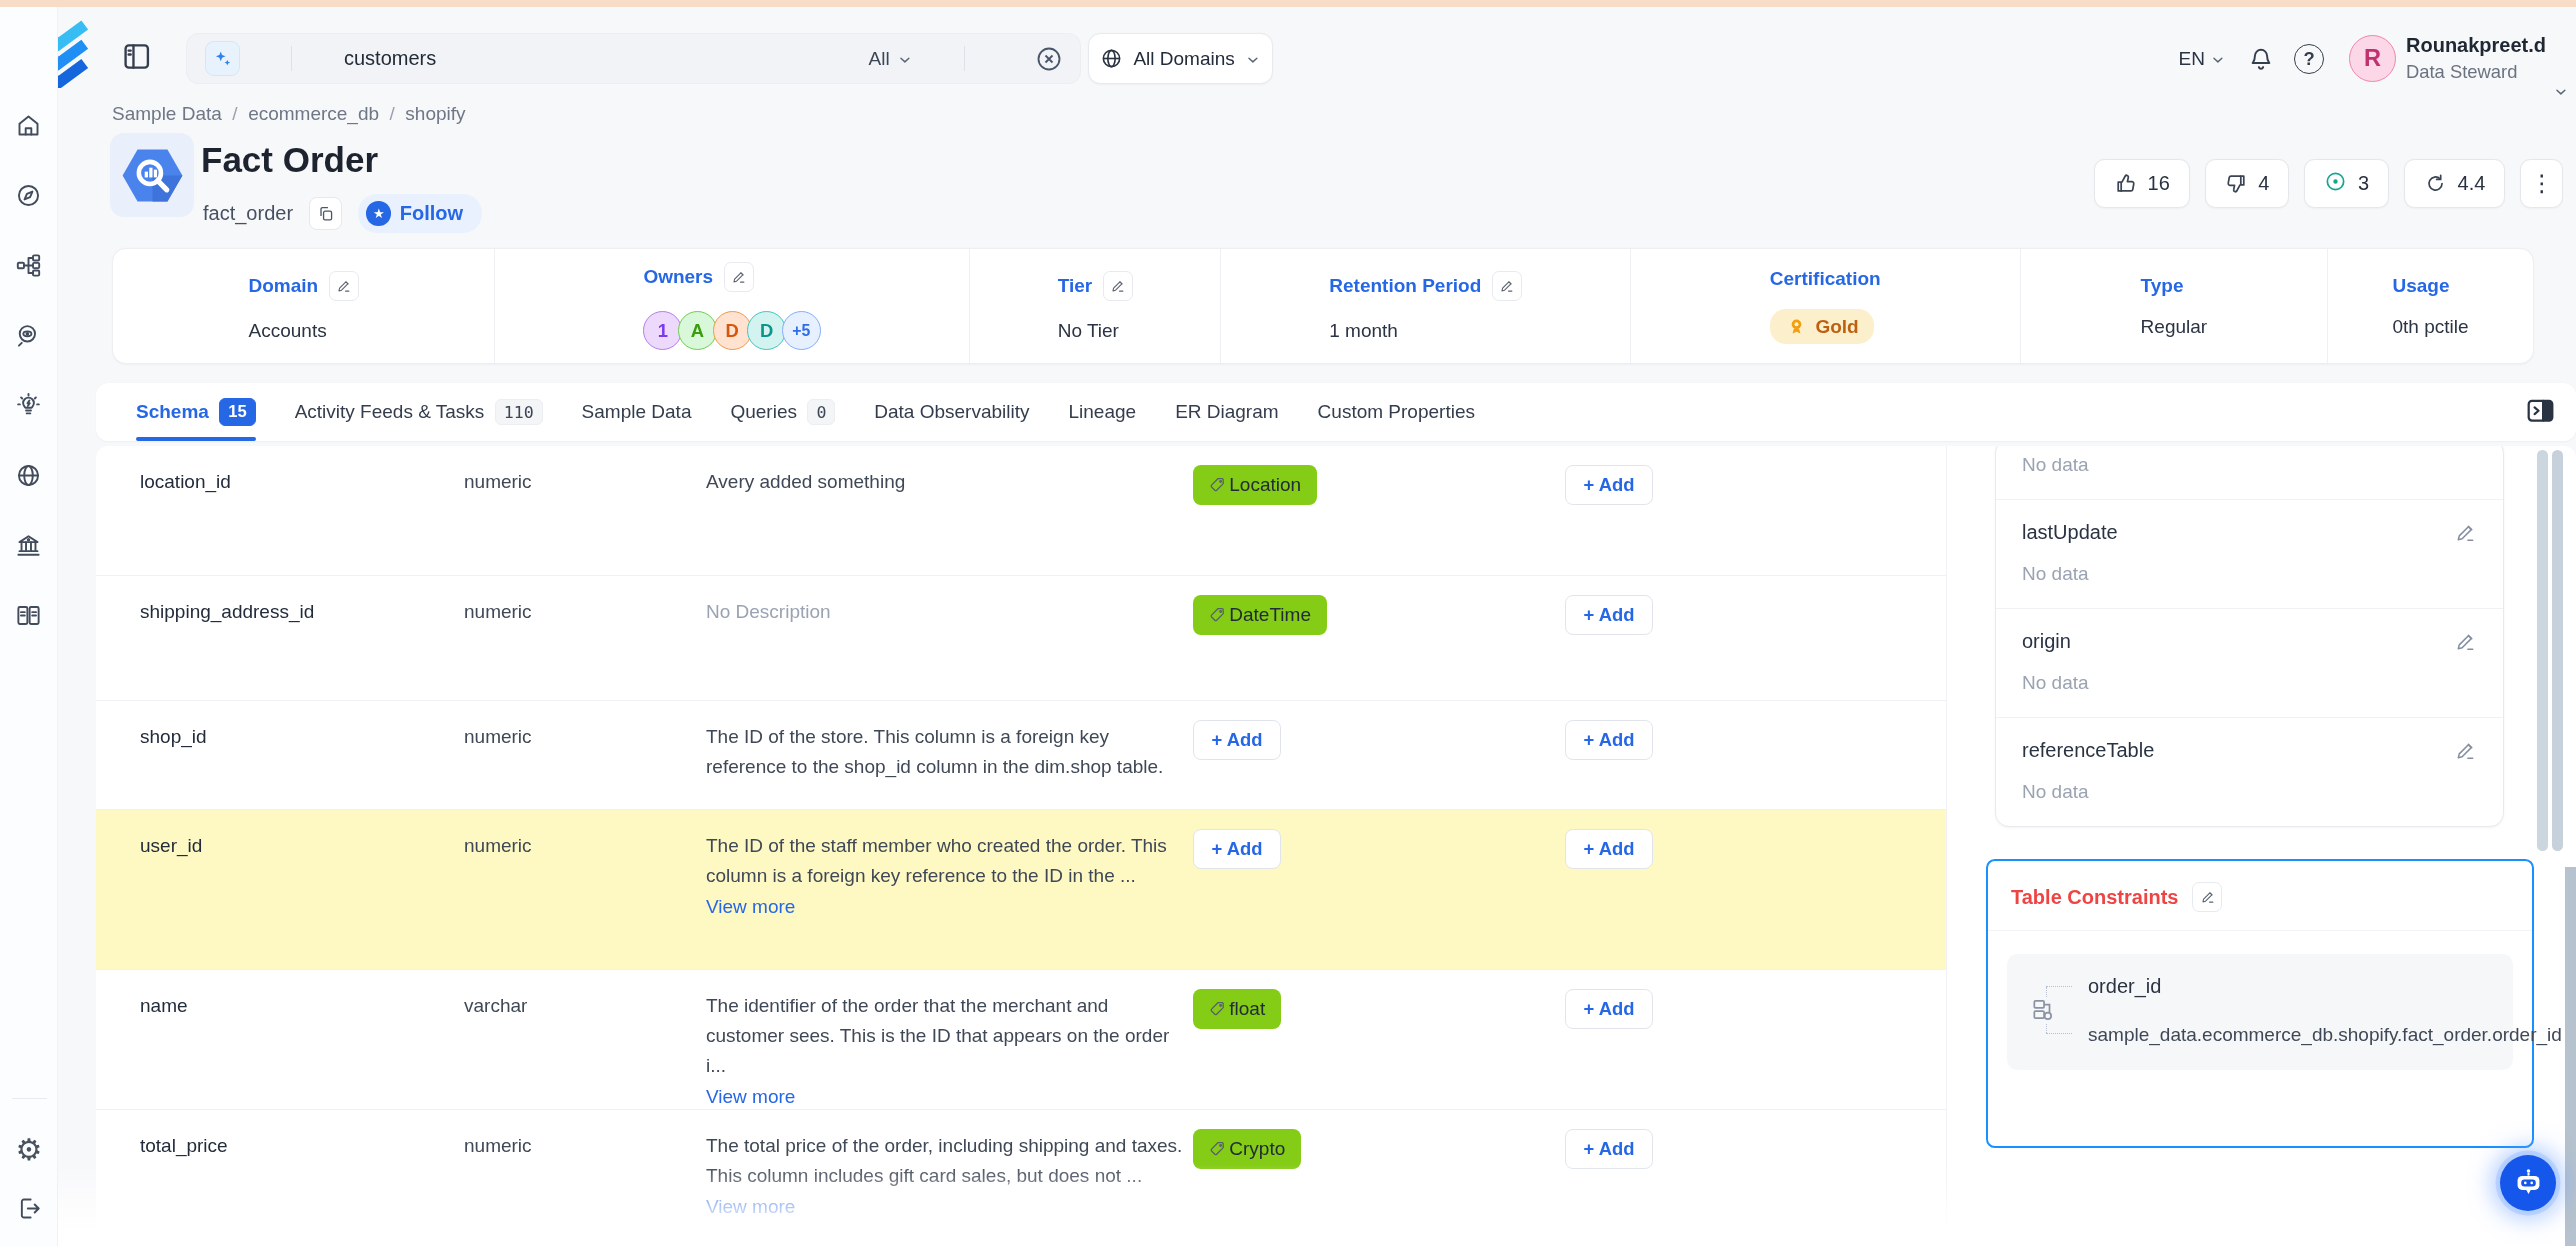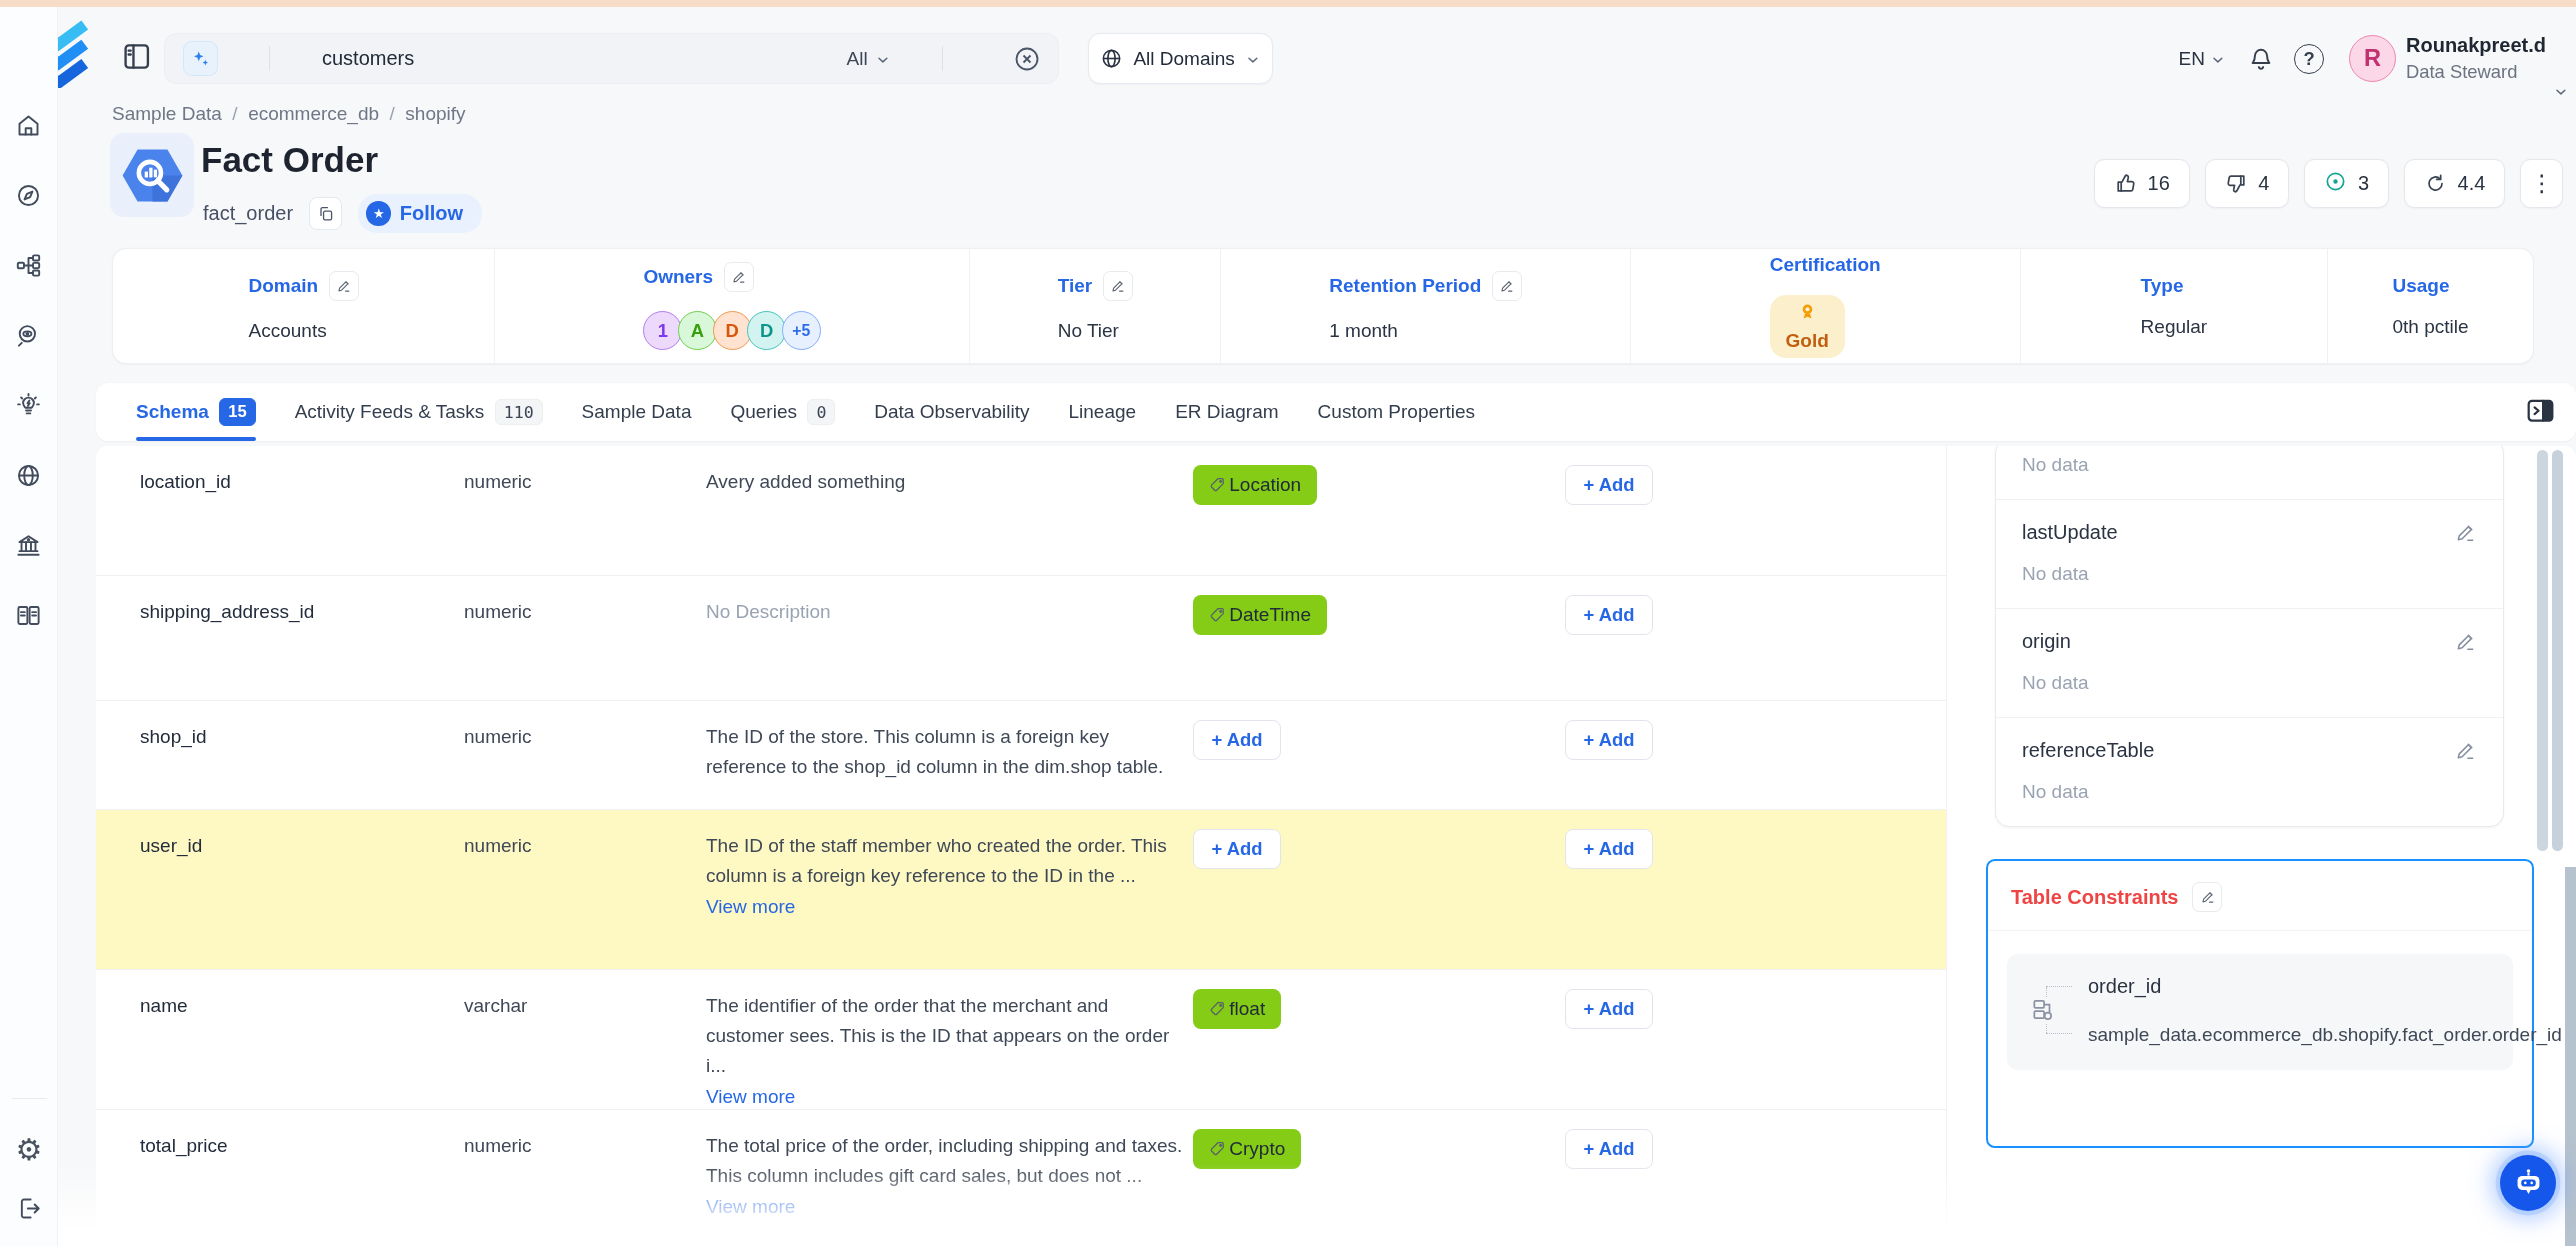--- a/index.html
+++ b/index.html
@@ -26,21 +26,21 @@
   .side-ic svg { width:100%; height:100%; stroke:currentColor; fill:none; stroke-width:1.7; stroke-linecap:round; stroke-linejoin:round; }
   .sidebar .foot { position:absolute; bottom:24.5px; left:0; width:58px; display:flex; flex-direction:column; align-items:center; gap:30px; }
   .sidebar .divider { width:35px; height:0.9px; background:#e7eaee; margin-bottom:5.3px; }
   .gear-glyph { font-size:30px; line-height:30px; color:#49525f; }
 
   
   .logo { position:absolute; left:24.5px; top:17.5px; width:67px; height:70px; }
   .hdr-toggle { position:absolute; left:121px; top:40px; width:31.5px; height:33px; color:#353e4d; }
   .hdr-toggle svg { width:100%; height:100%; stroke:currentColor; fill:none; stroke-width:1.8; stroke-linecap:round; }
   .searchbar {
-    position:absolute; left:164px; top:33px; width:895px; height:51px;
+    position:absolute; left:186px; top:33px; width:895px; height:51px;
     background:#f1f3f7; border:0.9px solid #eceef2; border-radius:12.3px;
     display:flex; align-items:center; padding:0 17.5px;gap:36px;
   }
   .ai-box {
     width:35px; height:35px; border-radius:8.8px; background:#e7f2fd; border:0.9px solid #d3e7fa;
     display:flex; align-items:center; justify-content:center; flex:0 0 auto;
   }
   .ai-box svg { width:21px; height:21px; fill:#2f80ed; }
   .search-divider { width:0.9px; height:24.5px; background:#dde1e8; margin:0 15.8px; }
   .search-text { font-size:20px; color:#222b38; flex:1 1 auto; }
@@ -122,21 +122,21 @@
   .meta-value { font-size:19px; color:#2b3443; }
   .avatars { display:flex; }
   .av { width:39px; height:39px; border-radius:50%; display:flex; align-items:center; justify-content:center;
         font-size:18.4px; font-weight:bold; margin-left:-4.4px; cursor:pointer; }
   .av:first-child { margin-left:0; }
   .av1 { background:#ecd9fc; border:1.3px solid #b37feb; color:#7c3aed; }
   .av2 { background:#d9f7d9; border:1.3px solid #6fcf4f; color:#389e0d; }
   .av3 { background:#ffe2cf; border:1.3px solid #f09a52; color:#d4570b; }
   .av4 { background:#d3f3f0; border:1.3px solid #45c5bd; color:#0e9488; }
   .av5 { background:#e6f0ff; border:1.3px solid #85aefc; color:#2f6ce8; font-size:15.8px; }
-  .gold-badge { display:flex; align-items:center; gap:8.8px; background:#fcefcb; border-radius:15.8px; padding:6.1px 15.8px;flex-direction:column; }
+  .gold-badge { display:flex; align-items:center; gap:8.8px; background:#fcefcb; border-radius:15.8px; padding:6.1px 15.8px; }
   .gold-badge .medal { width:21px; height:21px; }
   .gold-text { color:#c05f10; font-size:19px; font-weight:bold; }
 
   
   .tabs-card {
     position:absolute; left:96px; top:383px; width:2480px; height:58px;
     background:#fff; border-radius:12.3px; box-shadow:0 0.9px 1.8px rgba(16,24,40,.04);
     display:flex; align-items:center; padding-left:40px; gap:39px;
   }
   .tab { position:relative; height:100%; display:flex; align-items:center; gap:10.5px; font-size:19px; color:#343d4d; cursor:pointer; }

